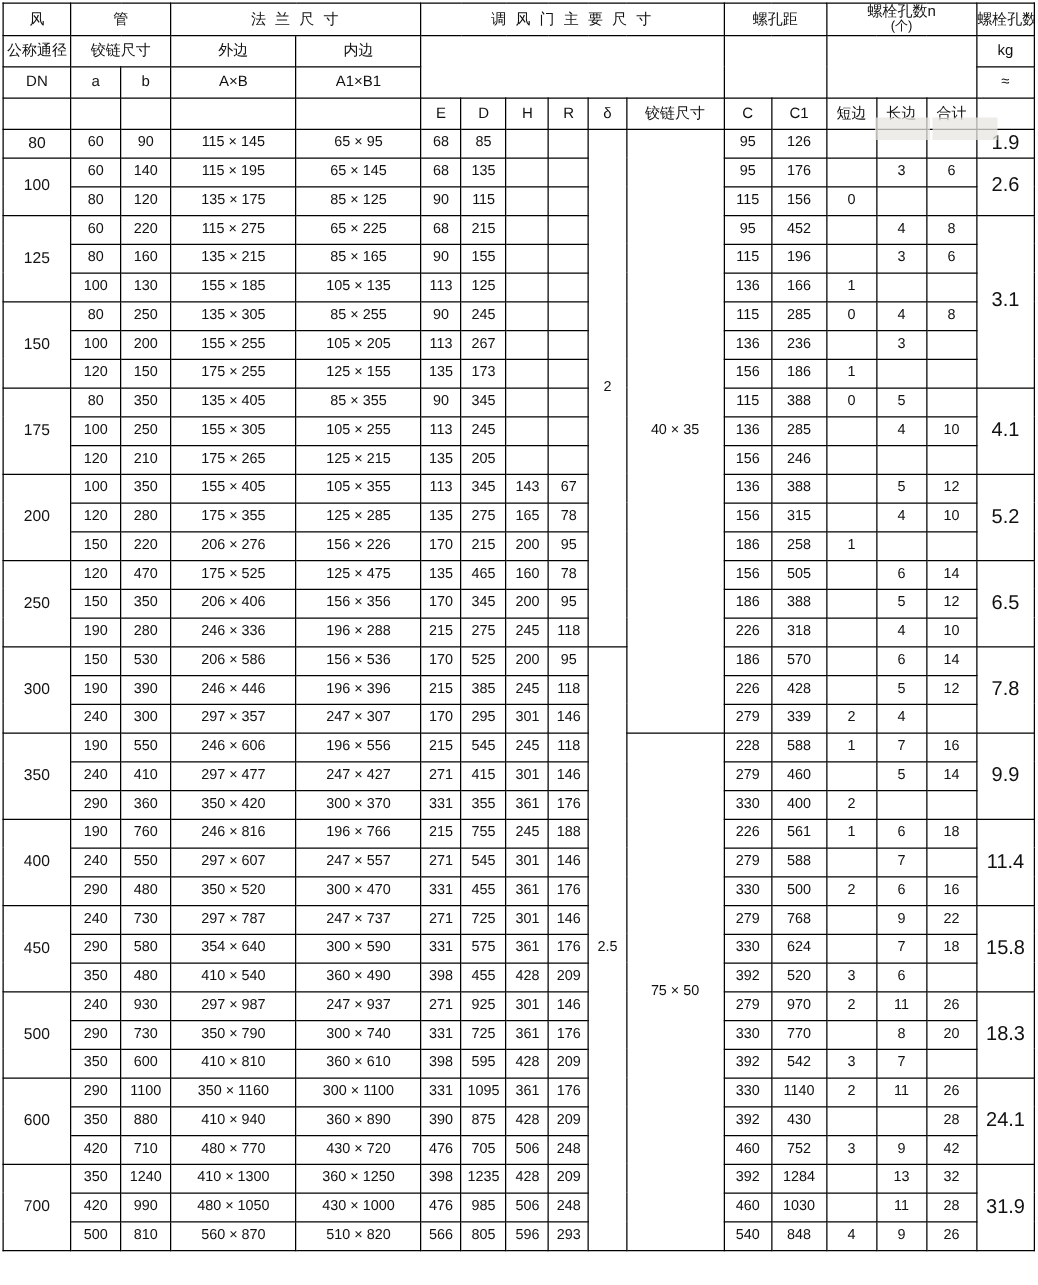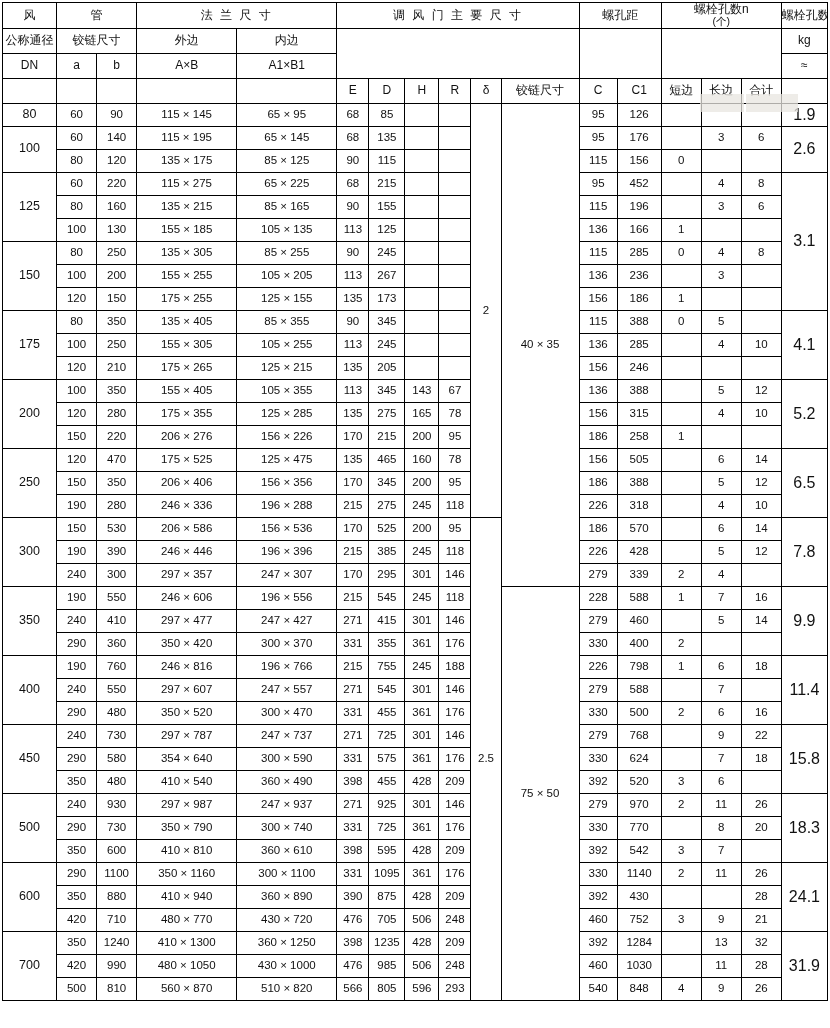--- a/index.html
+++ b/index.html
@@ -530,21 +530,21 @@
           <td class="dn" rowspan="3">400</td>
           <td>190</td>
           <td>760</td>
           <td>246 × 816</td>
           <td>196 × 766</td>
           <td>215</td>
           <td>755</td>
           <td>245</td>
           <td>188</td>
           <td>226</td>
-          <td>798</td>
+          <td>561</td>
           <td>1</td>
           <td>6</td>
           <td>18</td>
           <td class="wt" rowspan="3">11.4</td>
         </tr>
         <tr>
           <td>240</td>
           <td>550</td>
           <td>297 × 607</td>
           <td>247 × 557</td>
@@ -705,21 +705,21 @@
           <td>480 × 770</td>
           <td>430 × 720</td>
           <td>476</td>
           <td>705</td>
           <td>506</td>
           <td>248</td>
           <td>460</td>
           <td>752</td>
           <td>3</td>
           <td>9</td>
-          <td>21</td>
+          <td>42</td>
         </tr>
         <tr>
           <td class="dn" rowspan="3">700</td>
           <td>350</td>
           <td>1240</td>
           <td>410 × 1300</td>
           <td>360 × 1250</td>
           <td>398</td>
           <td>1235</td>
           <td>428</td>

